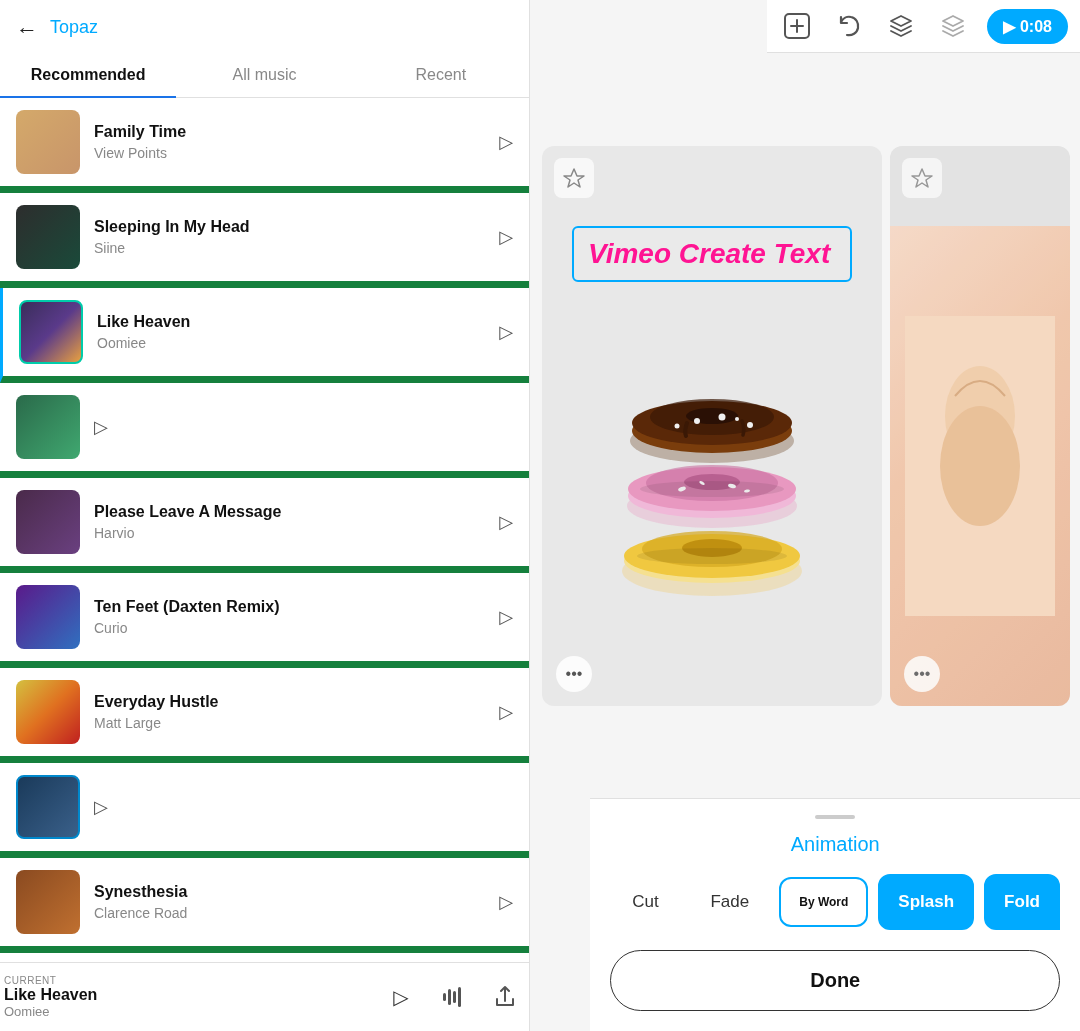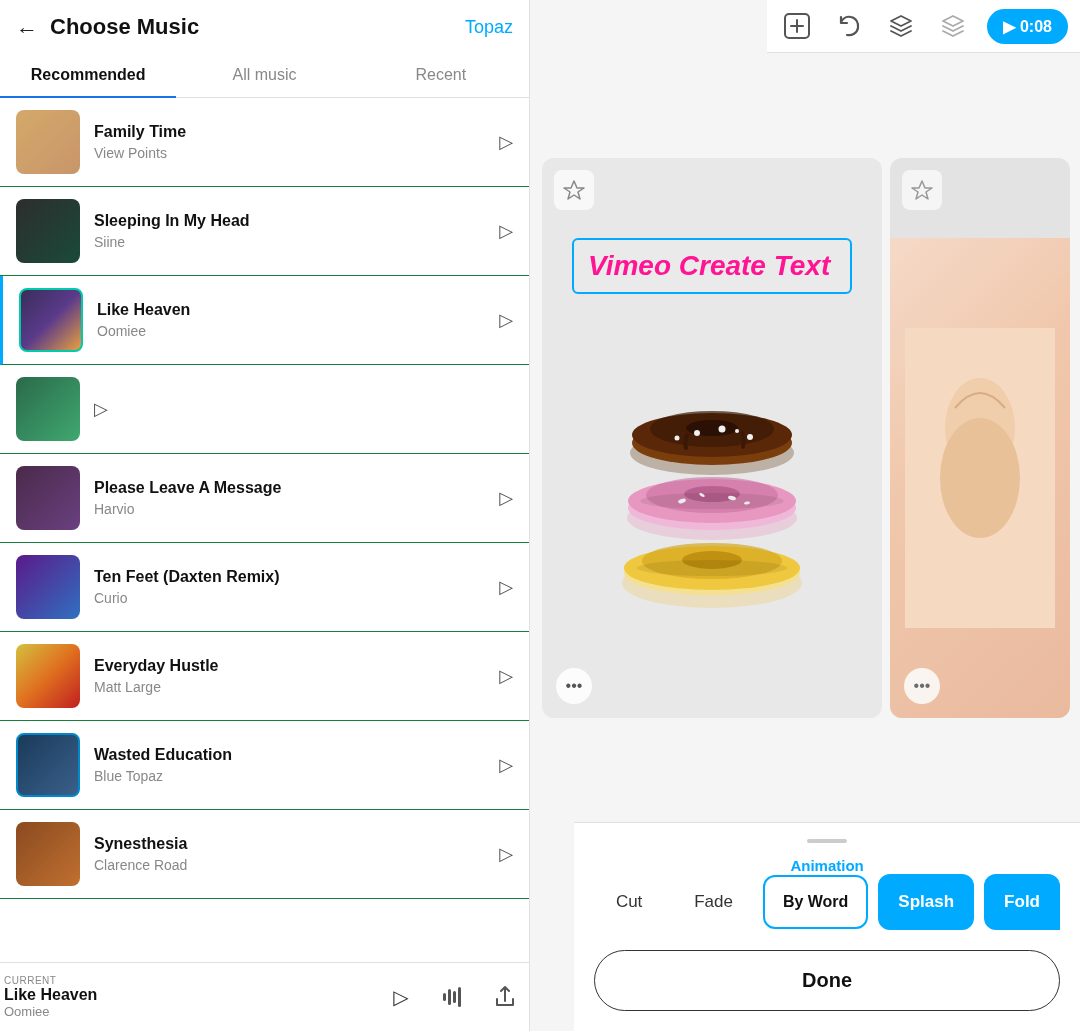--- a/index.html
+++ b/index.html
@@ -66,21 +66,21 @@
 
     .music-list {
       flex: 1;
       overflow-y: auto;
     }
 
     .music-item {
       display: flex;
       align-items: center;
       padding: 12px 16px;
-      border-bottom: 1px solid #15803d;
+      border-bottom: 7px solid #15803d;
       gap: 14px;
     }
     .music-thumb {
       width: 64px;
       height: 64px;
       border-radius: 8px;
       background: #ccc;
       flex-shrink: 0;
       overflow: hidden;
       display: flex;
@@ -369,24 +369,25 @@
 
     .panel-handle {
       width: 40px;
       height: 4px;
       background: #ccc;
       border-radius: 2px;
       margin: 0 auto 14px;
     }
 
     .animation-title {
-      font-size: 15px;
-      font-weight: 700;
+      font-size: 20px;
+      font-weight: 400;
       color: #00aaff;
       text-align: center;
+      margin-bottom: 18px;
     }
 
     .animation-options {
       display: flex;
       gap: 10px;
       justify-content: center;
       margin-bottom: 20px;
       align-items: center;
     }
     .anim-option {
@@ -412,21 +413,21 @@
       background: #fff;
       color: #333;
       border-color: transparent;
       font-size: 17px;
     }
     .anim-option.by-word {
       background: #fff;
       color: #111;
       border: 2px solid #00aaff;
       border-radius: 12px;
-      font-size: 16px;
+      font-size: 12px;
       font-weight: 600;
     }
     .anim-option.splash {
       background: #00aaff;
       color: #fff;
       border-color: #00aaff;
       font-size: 17px;
       font-weight: 600;
     }
     .anim-option.fold {
@@ -450,21 +451,20 @@
       cursor: pointer;
     }
   </style>
 </head>
 <body>
 
 <div class="left-panel">
 
   <div class="header">
     <button class="back-btn">←</button>
-    <span class="header-title">Choose Music</span>
     <button class="create-btn">Topaz</button>
   </div>
 
   <div class="tabs">
     <div class="tab active">Recommended</div>
     <div class="tab">All music</div>
     <div class="tab">Recent</div>
   </div>
 
   <div class="music-list">
@@ -523,24 +523,20 @@
       <div class="music-thumb thumb-7"></div>
       <div class="music-info">
         <div class="music-title">Everyday Hustle</div>
         <div class="music-artist">Matt Large</div>
       </div>
       <button class="play-btn"></button>
     </div>
 
     <div class="music-item">
       <div class="music-thumb thumb-8"></div>
-      <div class="music-info">
-        <div class="music-title">Wasted Education</div>
-        <div class="music-artist">Blue Topaz</div>
-      </div>
       <button class="play-btn"></button>
     </div>
 
     <div class="music-item">
       <div class="music-thumb thumb-9"></div>
       <div class="music-info">
         <div class="music-title">Synesthesia</div>
         <div class="music-artist">Clarence Road</div>
       </div>
       <button class="play-btn"></button>

